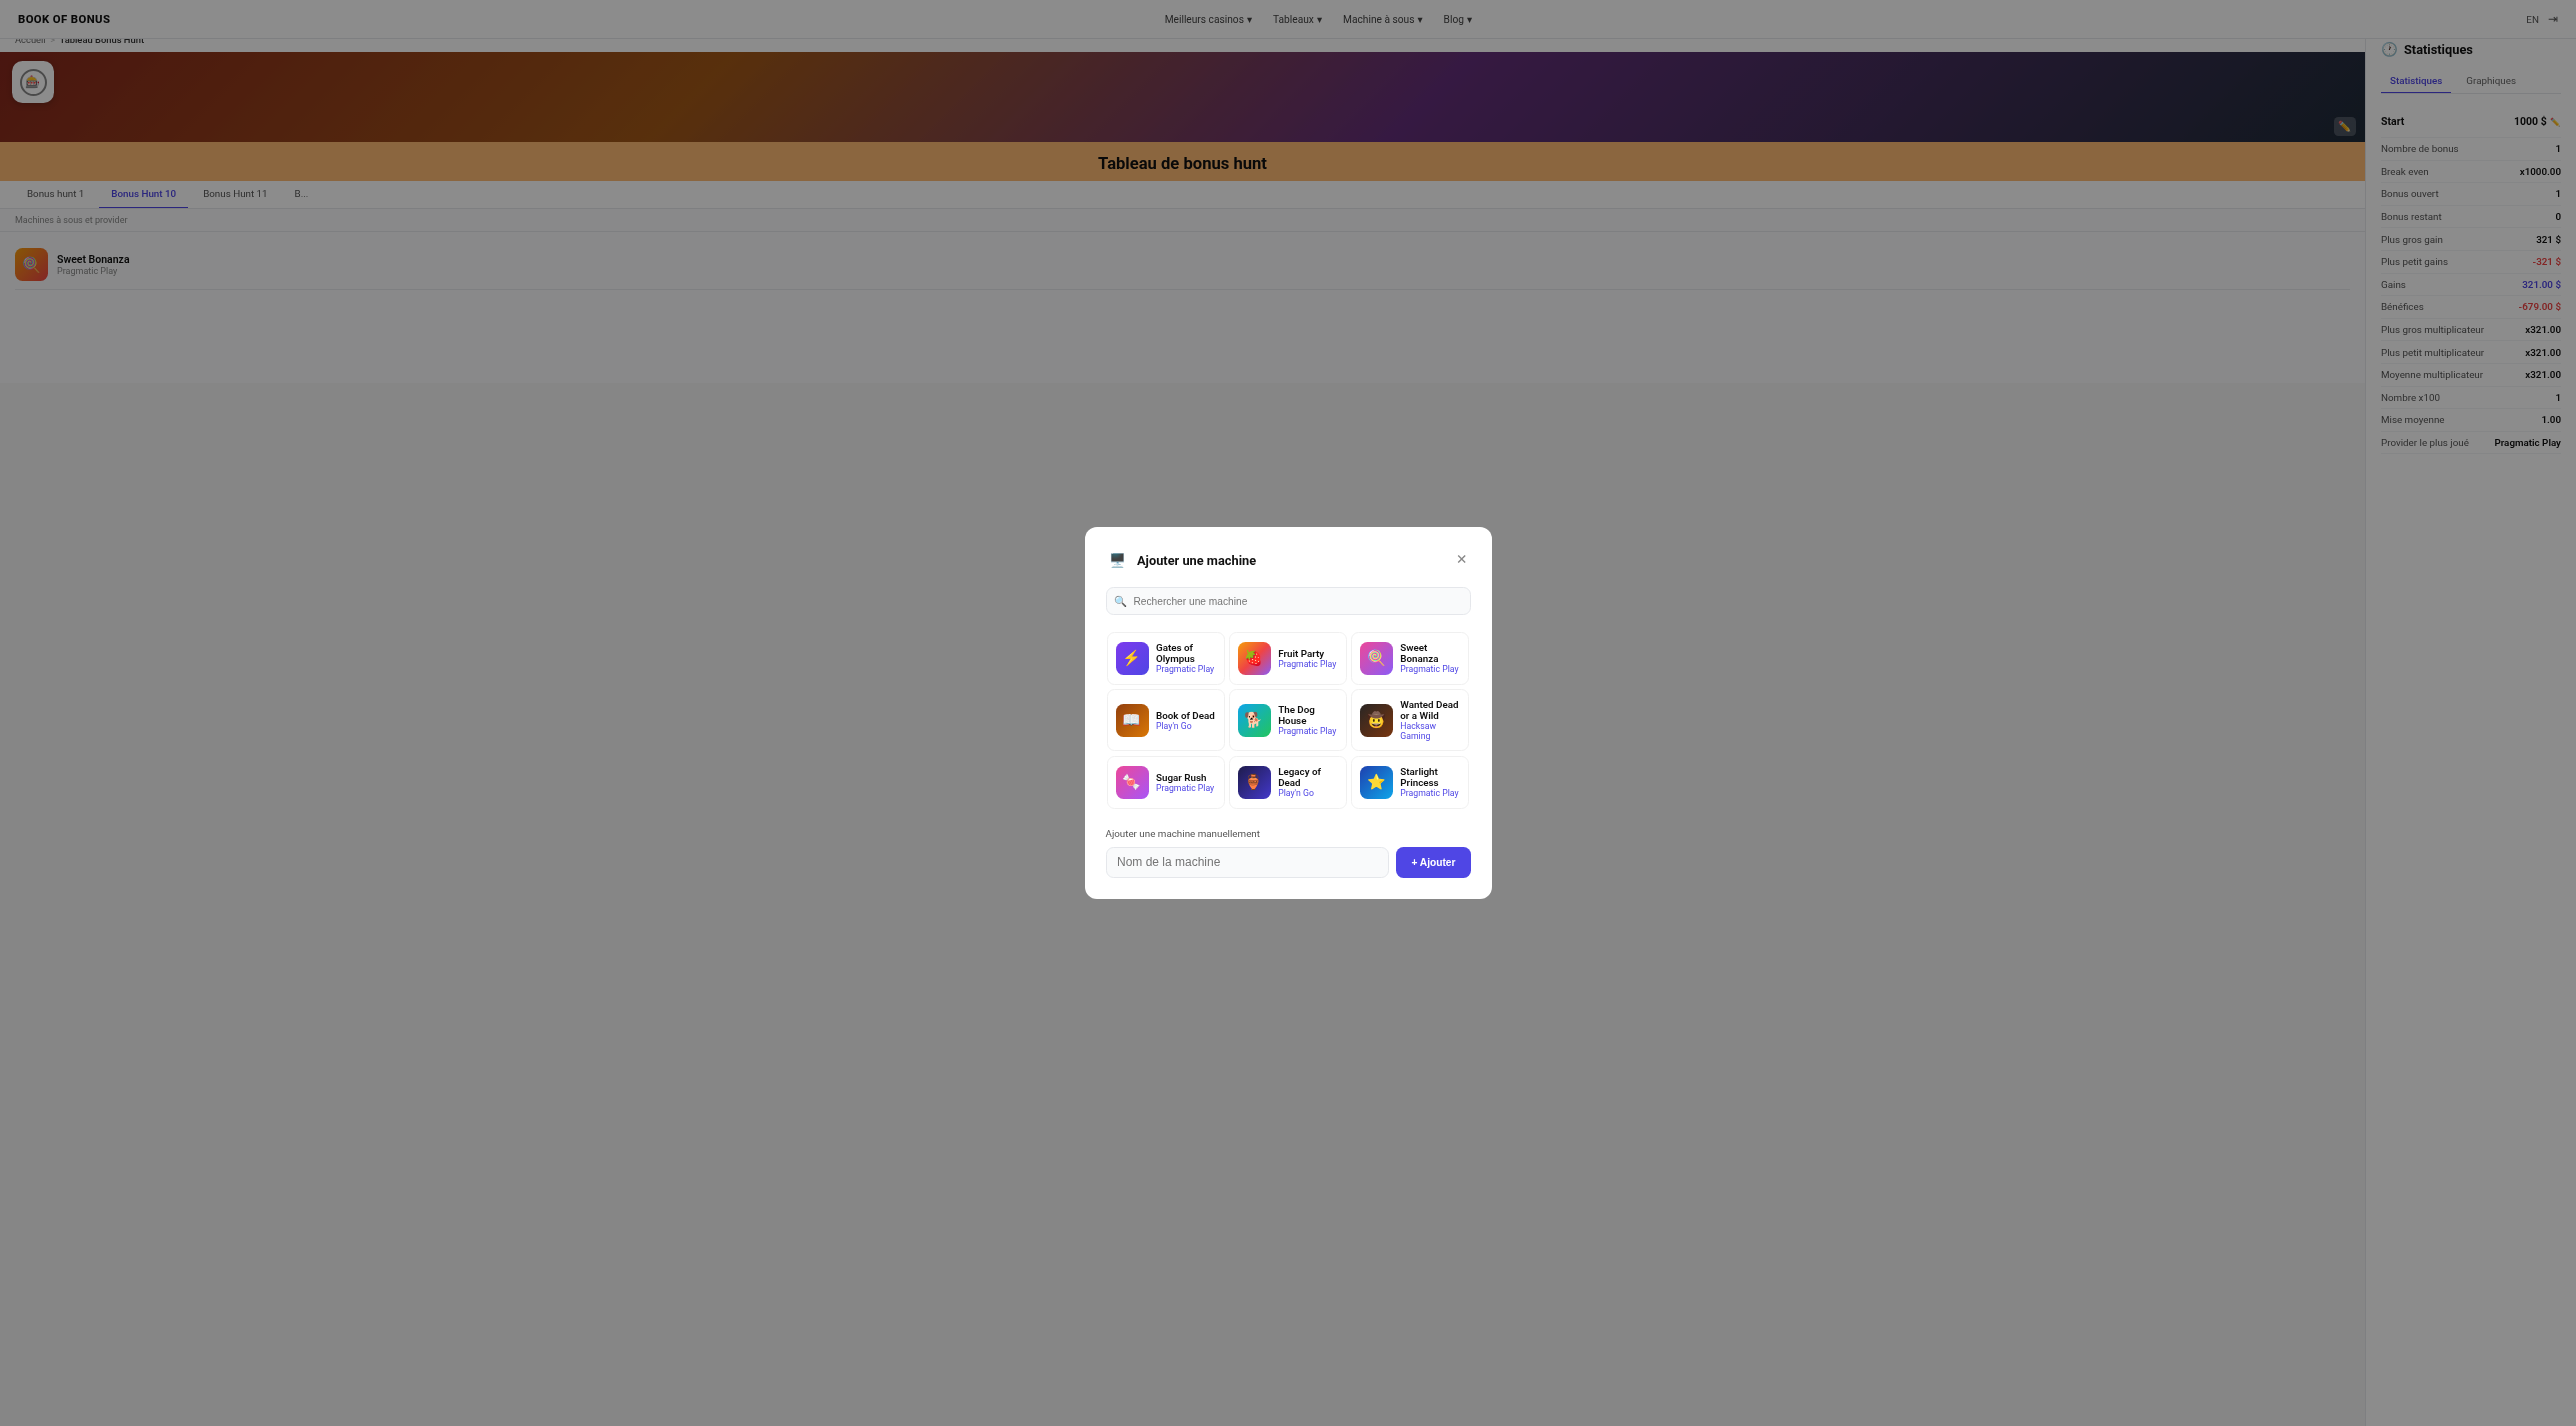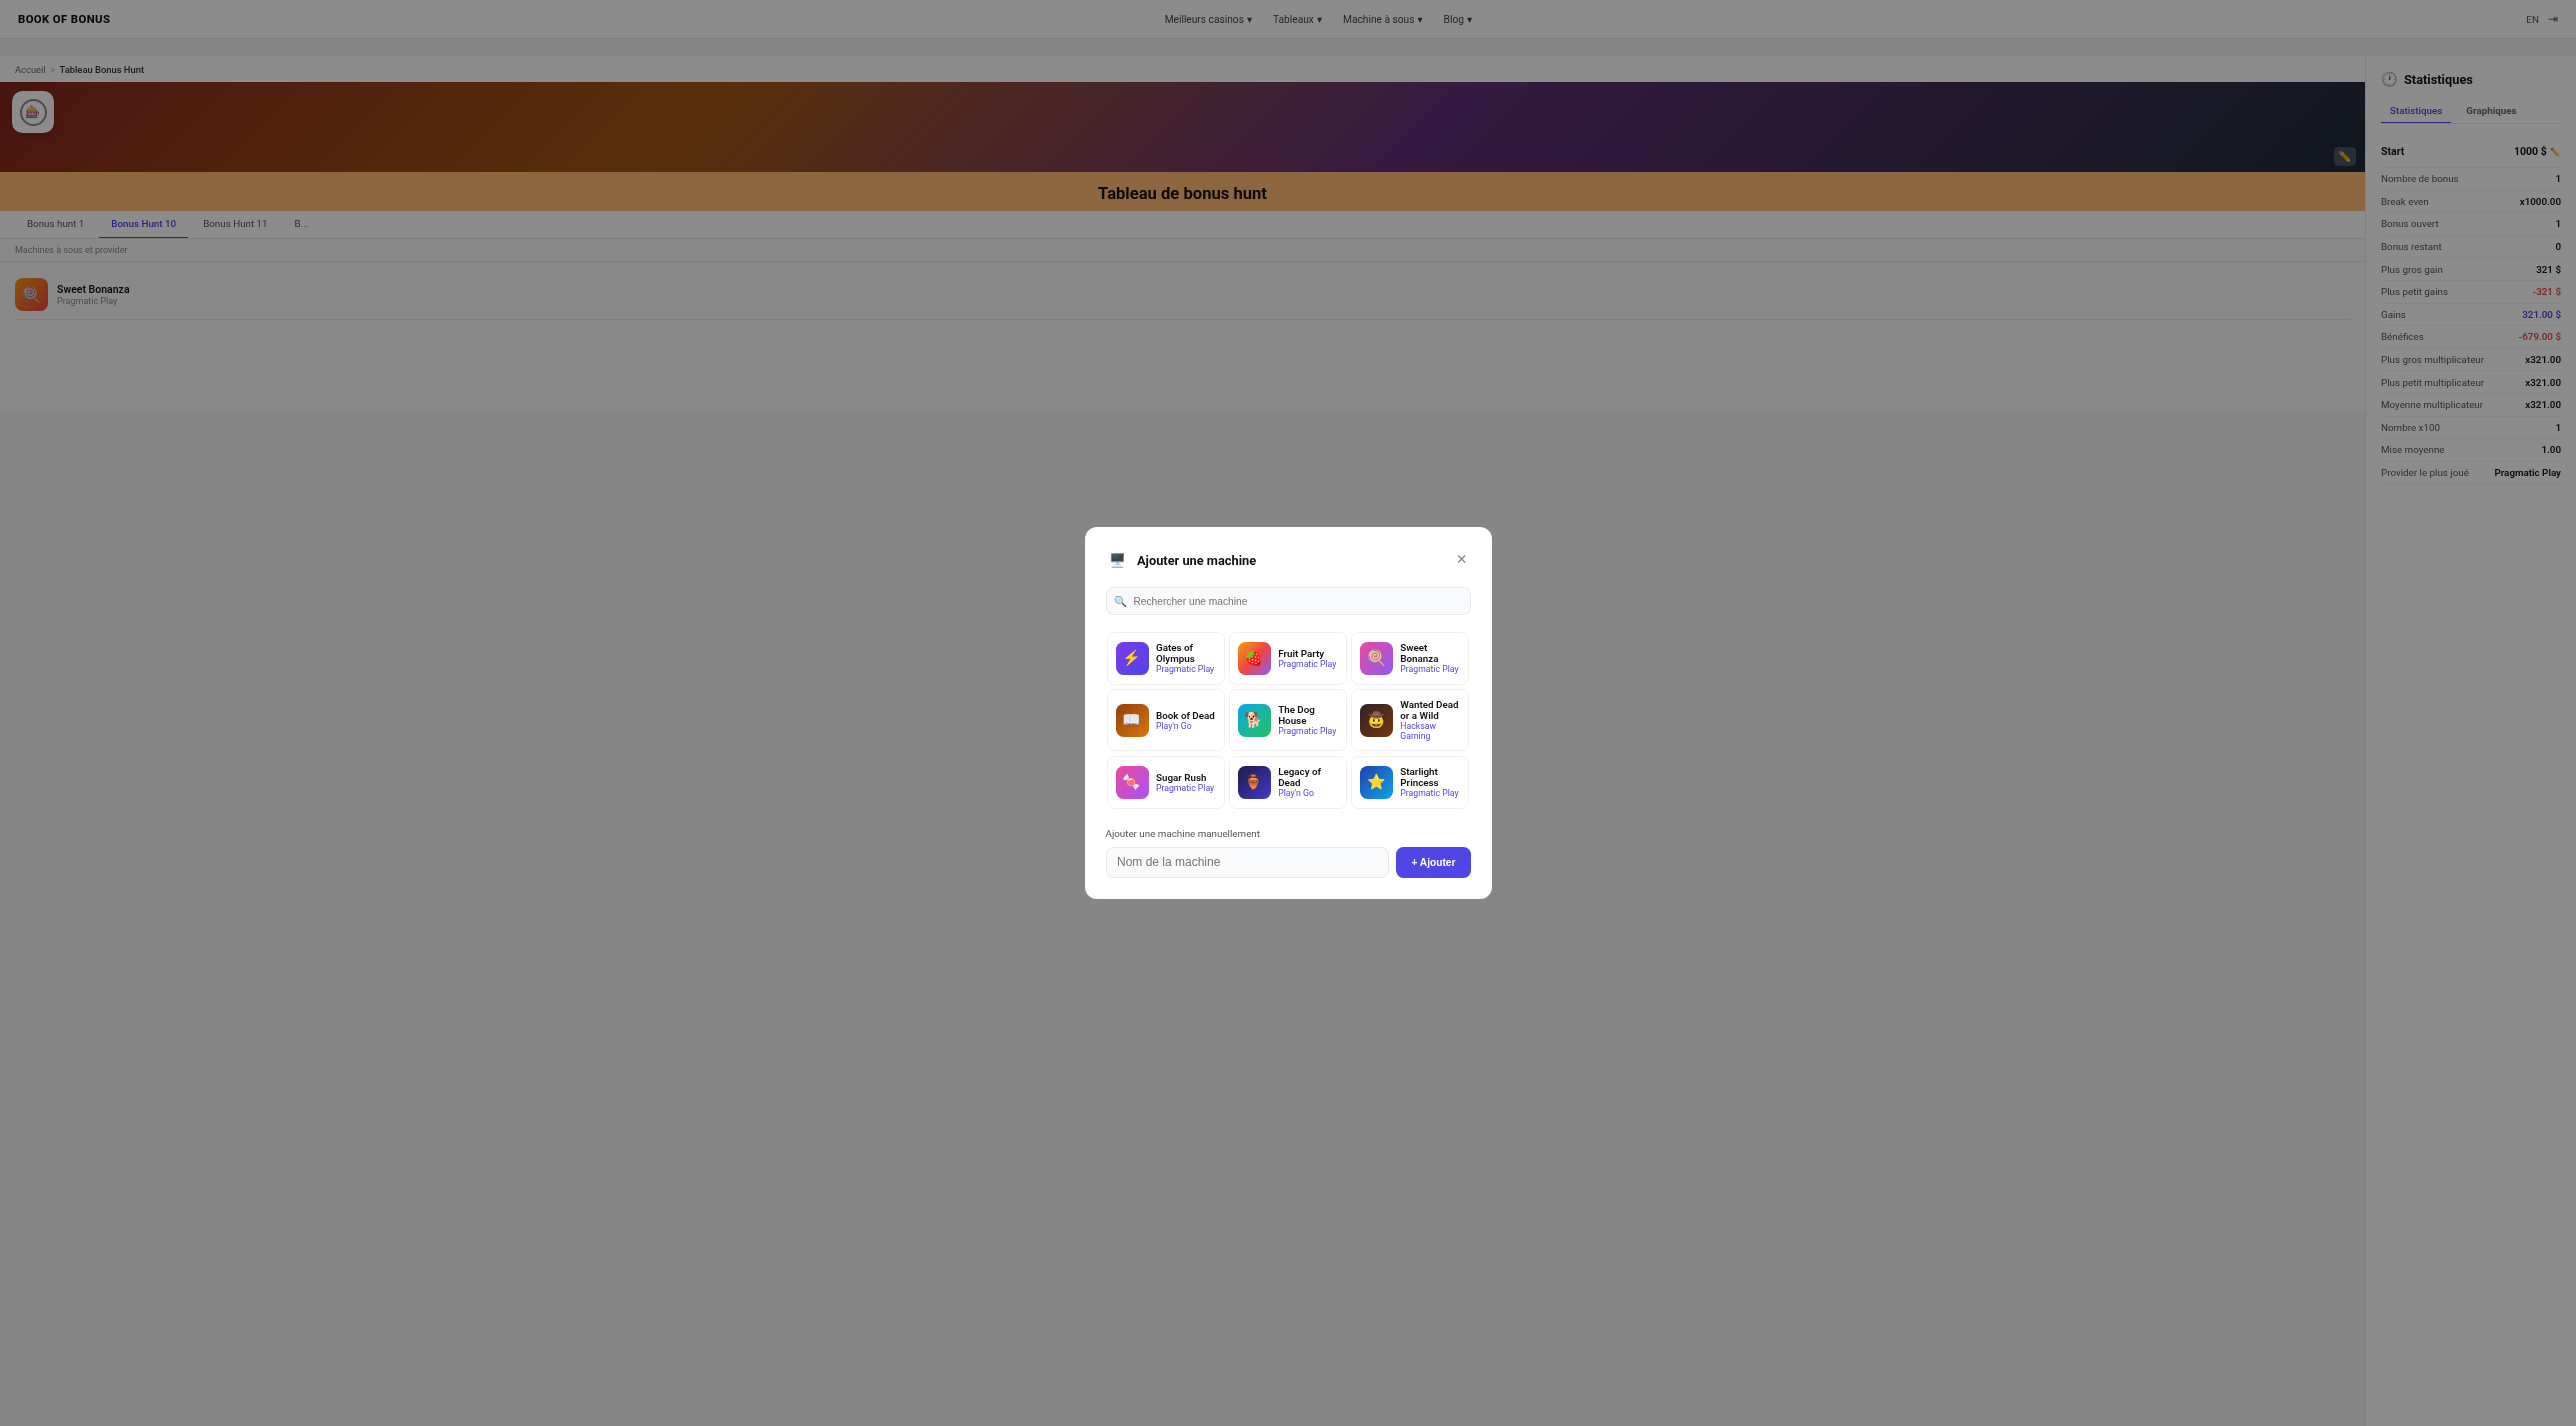--- a/index.html
+++ b/index.html
@@ -50,21 +50,21 @@
       gap: 9px;
     }
     .navbar-login {
       font-size: 9.8px;
       color: #555;
       cursor: pointer;
     }
 
     
     .page-wrapper {
-      padding-top: 56px;
+      padding-top: 26px;
       display: flex;
       min-height: 100vh;
     }
     .main-content {
       flex: 1;
       max-width: calc(100% - 211px);
     }
 
     
     .breadcrumb {
@@ -223,21 +223,20 @@
       gap: 6px;
       margin-bottom: 15px;
       border-bottom: 0.8px solid #e5e7eb;
     }
     .sidebar-tab {
       padding: 6px 9px;
       font-size: 9.8px;
       cursor: pointer;
       border-bottom: 1.5px solid transparent;
       color: #666;
-      font-weight: bold;
     }
     .sidebar-tab.active { color: #4f46e5; border-bottom-color: #4f46e5; font-weight: 500; }
     .stat-row {
       display: flex;
       justify-content: space-between;
       align-items: center;
       padding: 5.3px 0;
       border-bottom: 0.8px solid #f3f4f6;
       font-size: 9.8px;
     }

